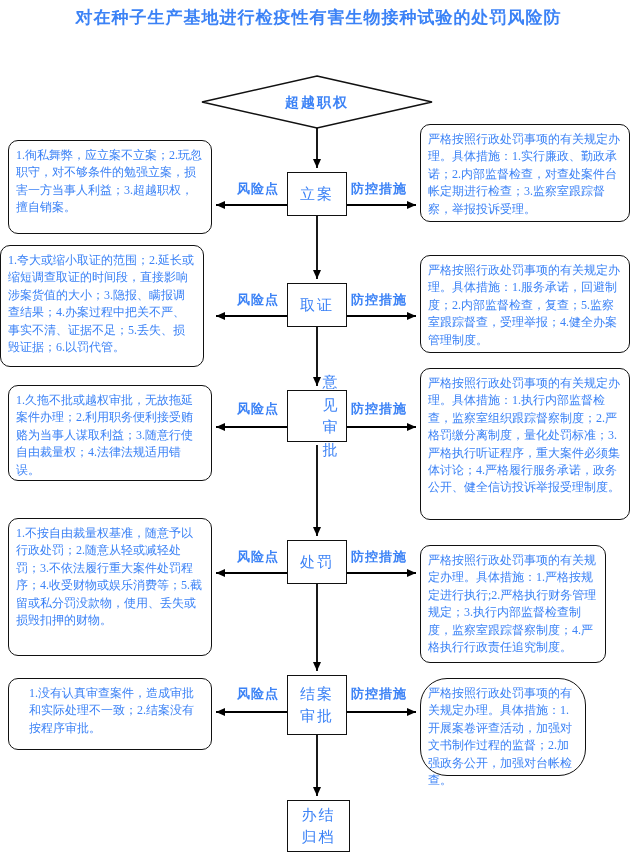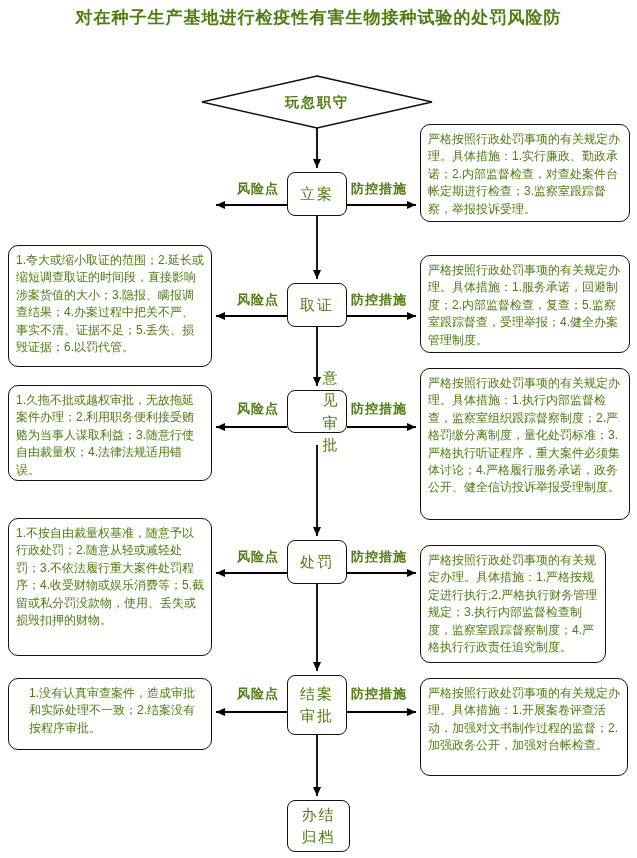--- a/index.html
+++ b/index.html
@@ -1,36 +1,36 @@
 <!DOCTYPE html>
 <html><head>
 <meta charset="utf-8">
 <style>
   html,body{margin:0;padding:0;background:#ffffff;}
   .canvas{
     position:relative;width:637px;height:858px;background:#ffffff;
-    font-family:Liberation Sans, sans-serif;color:#4d7c0f;
+    font-family:Liberation Serif, serif;color:#3b82f6;
     overflow:hidden;
   }
   .arrows{position:absolute;left:0;top:0;z-index:0;}
   .title-line{
     position:absolute;left:0;width:637px;text-align:center;
     font-size:17px;font-weight:bold;letter-spacing:1px;z-index:2;
   }
   .diamond-label{
     position:absolute;z-index:2;text-align:center;
     font-size:14px;font-weight:bold;letter-spacing:2px;
   }
   .box{
     position:absolute;z-index:1;background:#fff;border:1.6px solid #111;
     box-sizing:border-box;font-size:12px;line-height:1.45;
   }
   .box-side{border-radius:10px;padding:6px 7px;text-align:left;}
   .box-center{
-    border-radius:8px;display:flex;align-items:center;justify-content:center;
+    border-radius:0;display:flex;align-items:center;justify-content:center;
     font-size:15px;letter-spacing:2px;text-align:center;white-space:pre-line;
     line-height:1.5;
   }
   .flow-label{
     position:absolute;z-index:2;font-size:13px;font-weight:bold;
     letter-spacing:1px;white-space:nowrap;
   }
 </style>
 </head>
 <body>
@@ -61,49 +61,50 @@
 
     <line x1="347" y1="205" x2="416" y2="205" stroke="#000" stroke-width="1.8" marker-end="url(#ah)"></line>
     <line x1="347" y1="316" x2="416" y2="316" stroke="#000" stroke-width="1.8" marker-end="url(#ah)"></line>
     <line x1="347" y1="427" x2="416" y2="427" stroke="#000" stroke-width="1.8" marker-end="url(#ah)"></line>
     <line x1="347" y1="573" x2="416" y2="573" stroke="#000" stroke-width="1.8" marker-end="url(#ah)"></line>
     <line x1="347" y1="712" x2="416" y2="712" stroke="#000" stroke-width="1.8" marker-end="url(#ah)"></line>
   </svg>
 
   <div class="title-line" style="top:6px;">对在种子生产基地进行检疫性有害生物接种试验的处罚风险防</div>
 
-  <div class="diamond-label" style="left:202px;top:94px;width:230px;">玩忽职守</div>
+  <div class="diamond-label" style="left:202px;top:94px;width:230px;">超越职权</div>
 
+  <div class="box box-side" style="left:8px;top:140px;width:204px;height:94px;">1.徇私舞弊，应立案不立案；2.玩忽职守，对不够条件的勉强立案，损害一方当事人利益；3.超越职权，擅自销案。</div>
   <div class="flow-label" style="left:237px;top:180px;">风险点</div>
   <div class="box box-center" style="left:287px;top:172px;width:60px;height:44px;">立案</div>
   <div class="flow-label" style="left:351px;top:180px;">防控措施</div>
   <div class="box box-side" style="left:420px;top:124px;width:210px;height:98px;">严格按照行政处罚事项的有关规定办理。具体措施：1.实行廉政、勤政承诺；2.内部监督检查，对查处案件台帐定期进行检查；3.监察室跟踪督察，举报投诉受理。</div>
 
-  <div class="box box-side" style="left:8px;top:245px;width:204px;height:122px;">1.夸大或缩小取证的范围；2.延长或缩短调查取证的时间段，直接影响涉案货值的大小；3.隐报、瞒报调查结果；4.办案过程中把关不严、事实不清、证据不足；5.丢失、损毁证据；6.以罚代管。</div>
+  <div class="box box-side" style="left:0;top:245px;width:204px;height:122px;">1.夸大或缩小取证的范围；2.延长或缩短调查取证的时间段，直接影响涉案货值的大小；3.隐报、瞒报调查结果；4.办案过程中把关不严、事实不清、证据不足；5.丢失、损毁证据；6.以罚代管。</div>
   <div class="flow-label" style="left:237px;top:291px;">风险点</div>
   <div class="box box-center" style="left:287px;top:283px;width:60px;height:44px;">取证</div>
   <div class="flow-label" style="left:351px;top:291px;">防控措施</div>
   <div class="box box-side" style="left:420px;top:255px;width:210px;height:98px;">严格按照行政处罚事项的有关规定办理。具体措施：1.服务承诺，回避制度；2.内部监督检查，复查；5.监察室跟踪督查，受理举报；4.健全办案管理制度。</div>
 
   <div class="box box-side" style="left:8px;top:385px;width:204px;height:96px;">1.久拖不批或越权审批，无故拖延案件办理；2.利用职务便利接受贿赂为当事人谋取利益；3.随意行使自由裁量权；4.法律法规适用错误。</div>
   <div class="flow-label" style="left:237px;top:400px;">风险点</div>
-  <div class="box box-center" style="left:287px;top:390px;width:60px;height:43px;padding-left:28px;">意见
+  <div class="box box-center" style="left:287px;top:390px;width:60px;height:52px;padding-left:28px;">意见
 审批</div>
   <div class="flow-label" style="left:351px;top:400px;">防控措施</div>
   <div class="box box-side" style="left:420px;top:368px;width:210px;height:152px;">严格按照行政处罚事项的有关规定办理。具体措施：1.执行内部监督检查，监察室组织跟踪督察制度；2.严格罚缴分离制度，量化处罚标准；3.严格执行听证程序，重大案件必须集体讨论；4.严格履行服务承诺，政务公开、健全信访投诉举报受理制度。</div>
 
   <div class="box box-side" style="left:8px;top:518px;width:204px;height:138px;">1.不按自由裁量权基准，随意予以行政处罚；2.随意从轻或减轻处罚；3.不依法履行重大案件处罚程序；4.收受财物或娱乐消费等；5.截留或私分罚没款物，使用、丢失或损毁扣押的财物。</div>
   <div class="flow-label" style="left:237px;top:548px;">风险点</div>
   <div class="box box-center" style="left:287px;top:540px;width:60px;height:44px;">处罚</div>
   <div class="flow-label" style="left:351px;top:548px;">防控措施</div>
   <div class="box box-side" style="left:420px;top:545px;width:186px;height:118px;">严格按照行政处罚事项的有关规定办理。具体措施：1.严格按规定进行执行;2.严格执行财务管理规定；3.执行内部监督检查制度，监察室跟踪督察制度；4.严格执行行政责任追究制度。</div>
 
   <div class="box box-side" style="left:8px;top:678px;width:204px;height:72px;padding-left:20px;">1.没有认真审查案件，造成审批和实际处理不一致；2.结案没有按程序审批。</div>
   <div class="flow-label" style="left:237px;top:685px;">风险点</div>
   <div class="box box-center" style="left:287px;top:675px;width:60px;height:60px;">结案
 审批</div>
   <div class="flow-label" style="left:351px;top:685px;">防控措施</div>
-  <div class="box box-side" style="left:420px;top:678px;width:208px;height:98px;">严格按照行政处罚事项的有关规定办理。具体措施：1.开展案卷评查活动，加强对文书制作过程的监督；2.加强政务公开，加强对台帐检查。</div>
+  <div class="box box-side" style="left:420px;top:678px;width:166px;height:98px;border-radius:27px;">严格按照行政处罚事项的有关规定办理。具体措施：1.开展案卷评查活动，加强对文书制作过程的监督；2.加强政务公开，加强对台帐检查。</div>
 
   <div class="box box-center" style="left:287px;top:800px;width:63px;height:52px;">办结
 归档</div>
 
 </div>
 
 </body></html>

